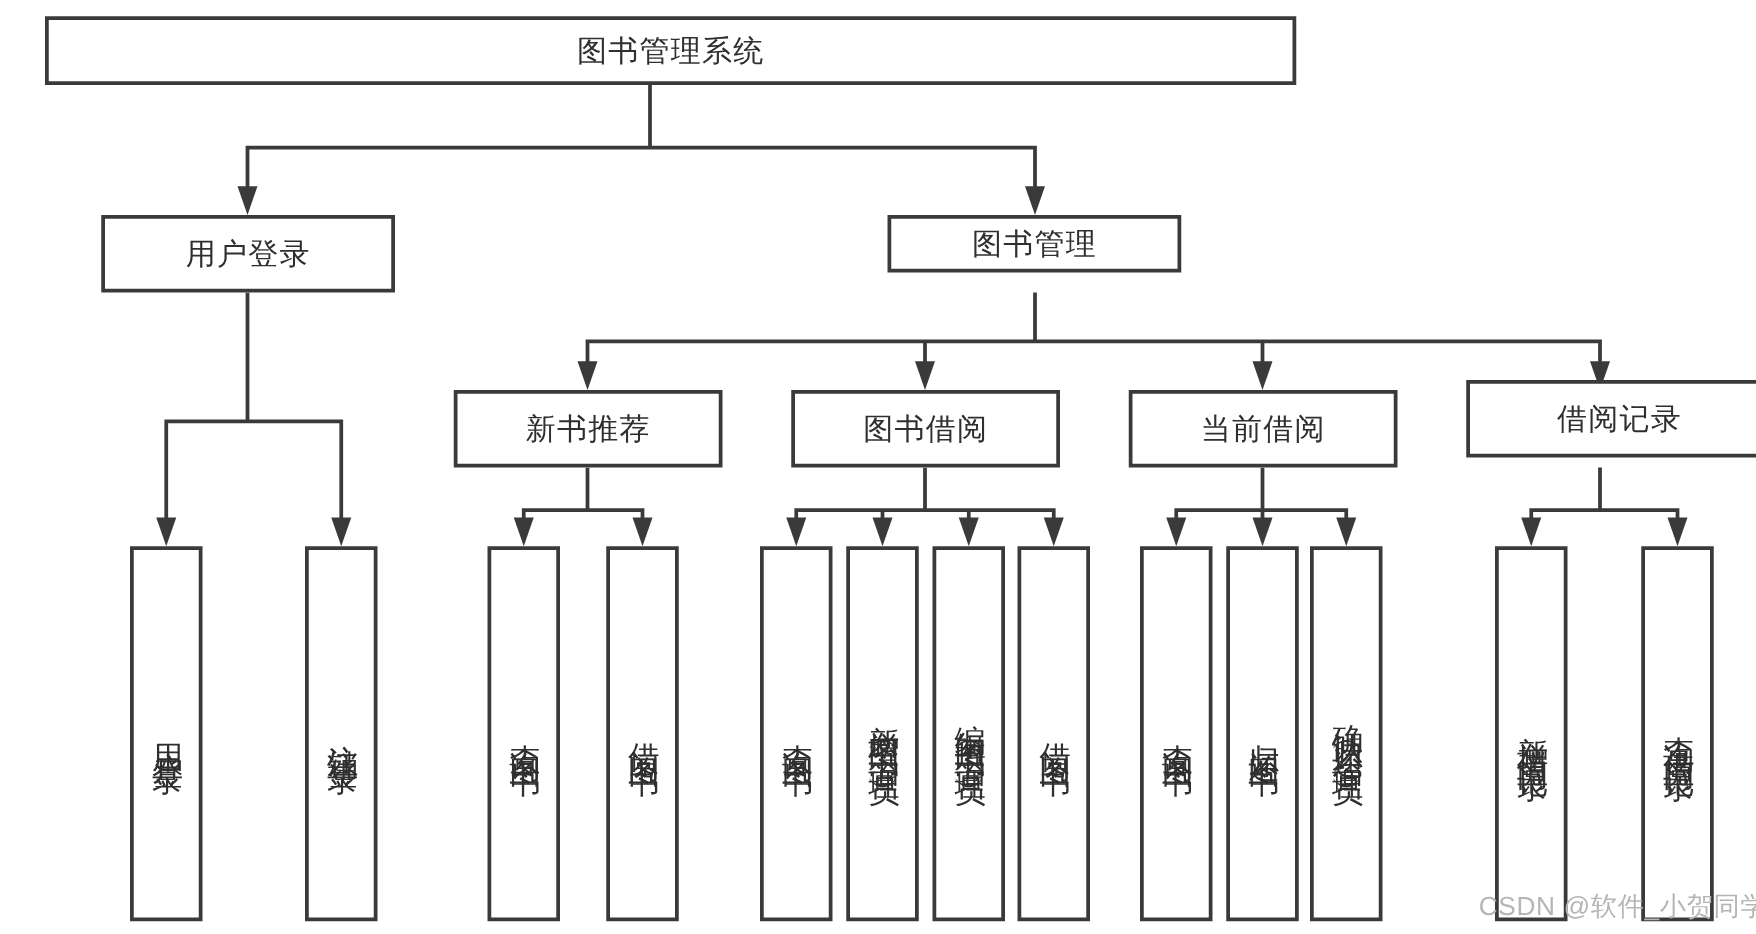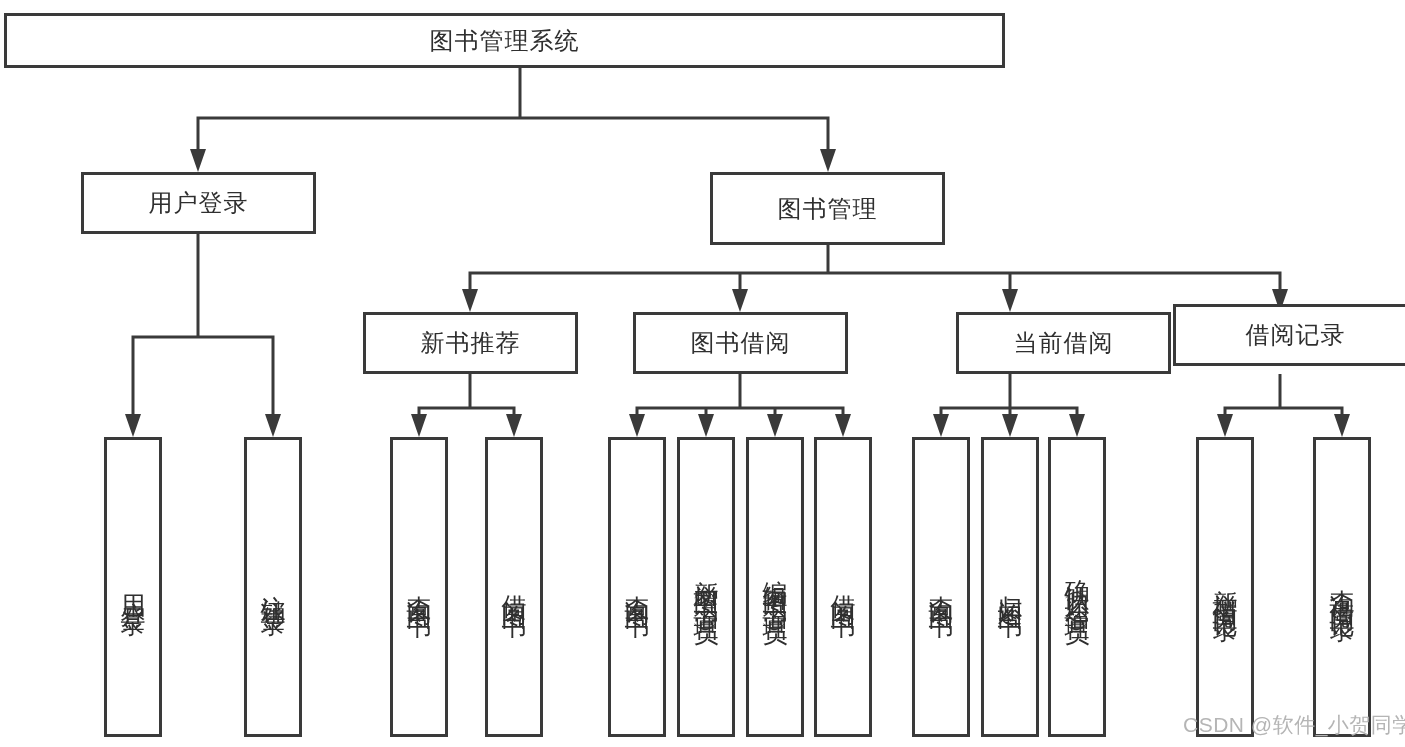--- a/index.html
+++ b/index.html
@@ -98,38 +98,38 @@
     <polygon class="arrow" points="933,414 949,414 941,437"></polygon>
     <polygon class="arrow" points="1002,414 1018,414 1010,437"></polygon>
     <polygon class="arrow" points="1069,414 1085,414 1077,437"></polygon>
 
     <path class="cline" d="M1280,374 V408"></path>
     <path class="cline" d="M1225,416 V408 H1342 V416"></path>
     <polygon class="arrow" points="1217,414 1233,414 1225,437"></polygon>
     <polygon class="arrow" points="1334,414 1350,414 1342,437"></polygon>
   </svg>
 
-  <div class="node" style="left:4px;top:13px;width:1001px;height:55px">
+  <div class="node" style="left:36px;top:13px;width:1001px;height:55px">
     <span class="lbl">图书管理系统</span>
   </div>
 
   <div class="node" style="left:81px;top:172px;width:235px;height:62px">
     <span class="lbl">用户登录</span>
   </div>
-  <div class="node" style="left:710px;top:172px;width:235px;height:73px">
+  <div class="node" style="left:710px;top:172px;width:235px;height:46px">
     <span class="lbl">图书管理</span>
   </div>
 
   <div class="node" style="left:633px;top:312px;width:215px;height:62px">
     <span class="lbl">图书借阅</span>
   </div>
   <div class="node" style="left:363px;top:312px;width:215px;height:62px">
     <span class="lbl">新书推荐</span>
   </div>
-  <div class="node" style="left:956px;top:312px;width:215px;height:62px">
+  <div class="node" style="left:903px;top:312px;width:215px;height:62px">
     <span class="lbl">当前借阅</span>
   </div>
   <div class="node" style="left:1173px;top:304px;width:245px;height:62px">
     <span class="lbl">借阅记录</span>
   </div>
 
   <div class="node leaf" style="left:104px;top:437px;width:58px;height:300px">
     <span class="lbl">用户登录</span>
   </div>
   <div class="node leaf" style="left:244px;top:437px;width:58px;height:300px">

